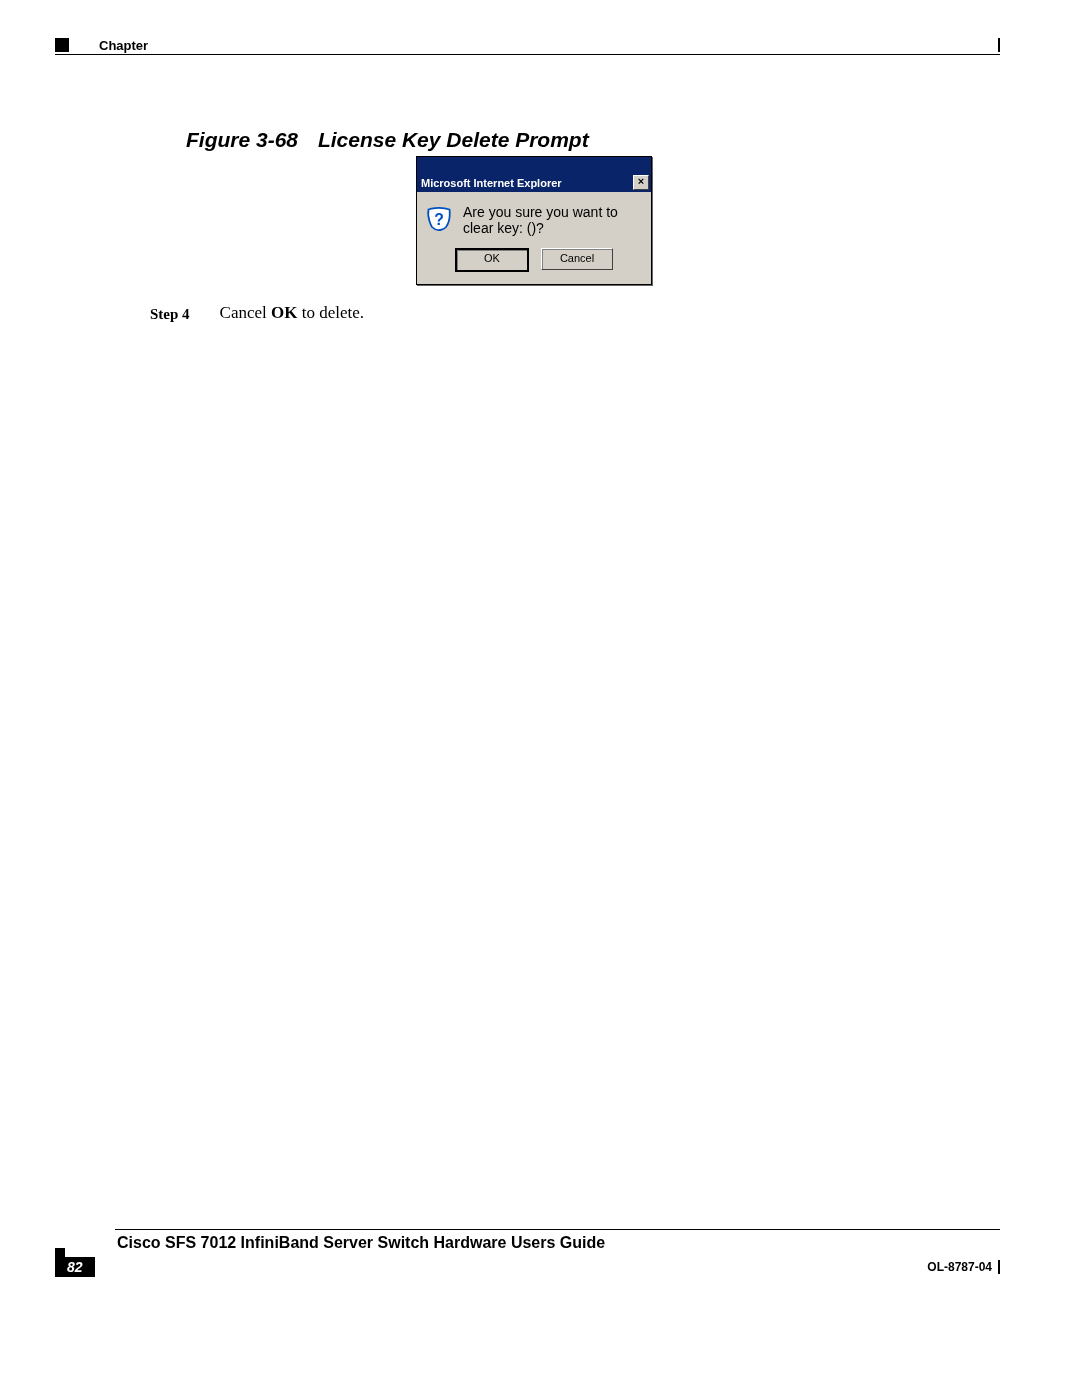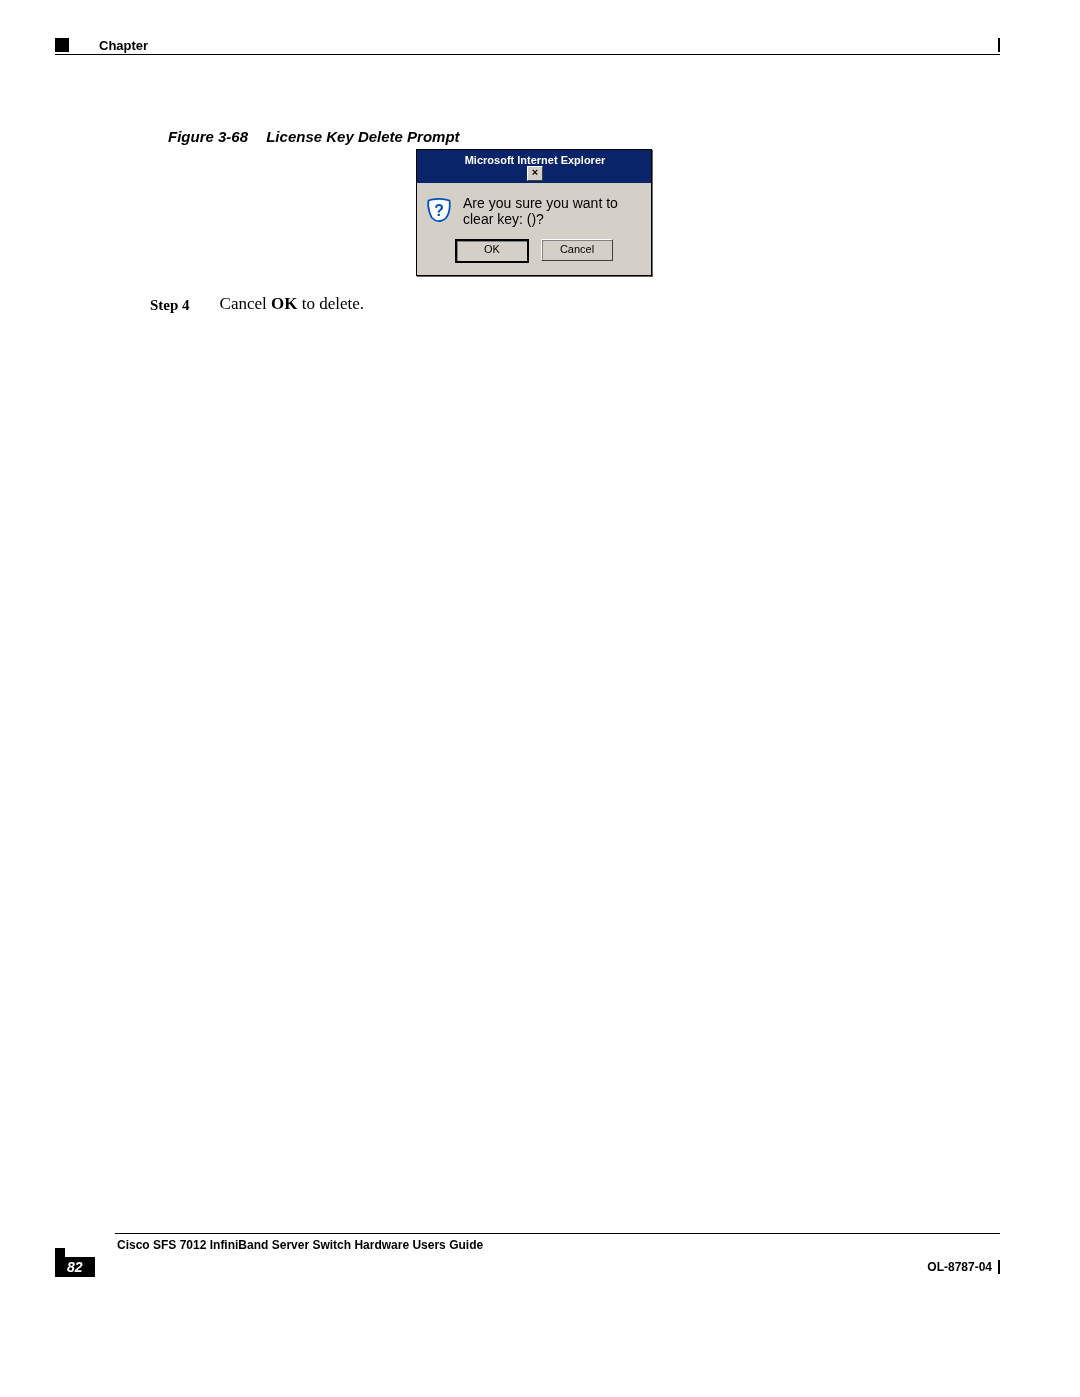--- a/index.html
+++ b/index.html
@@ -45,24 +45,24 @@
     margin-left: 2px;
     vertical-align: middle;
   }
   .content {
     position: absolute;
     top: 128px;
     left: 150px;
     right: 80px;
   }
   .figure-caption {
-    font-size: 15px;
+    font-size: 21px;
     font-weight: bold;
     font-style: italic;
-    margin-left: 18px;
+    margin-left: 36px;
     margin-bottom: 4px;
   }
   .figure-caption .fignum {
     margin-right: 14px;
   }
   .dialog-wrap {
     margin-left: 266px;
     margin-bottom: 18px;
   }
   .dialog {
@@ -70,25 +70,24 @@
     border: 1px solid #000;
     background: #d4d0c8;
     box-shadow: 1px 1px 0 #666;
     font-family: Tahoma, Arial, sans-serif;
   }
   .dialog-titlebar {
     background: #0a246a;
     color: #fff;
     font-size: 11px;
     font-weight: bold;
-    padding: 4px 2px 2px 4px;
+    padding: 18px 2px 2px 4px;
     display: flex;
     justify-content: space-between;
     align-items: center;
-    flex-direction: column;
   }
   .dialog-close {
     width: 14px;
     height: 13px;
     background: #d4d0c8;
     border: 1px solid #fff;
     border-right-color: #404040;
     border-bottom-color: #404040;
     color: #000;
     font-size: 11px;
@@ -172,21 +171,21 @@
     bottom: -6px;
     width: 10px;
     height: 10px;
     background: #000;
   }
   .footer-line {
     border-top: 1px solid #000;
     margin-left: 60px;
   }
   .footer-title {
-    font-size: 12px;
+    font-size: 16px;
     font-weight: bold;
     margin-left: 62px;
     margin-top: 4px;
   }
   .footer-bar {
     position: absolute;
     bottom: 120px;
     left: 55px;
     right: 80px;
     height: 20px;

